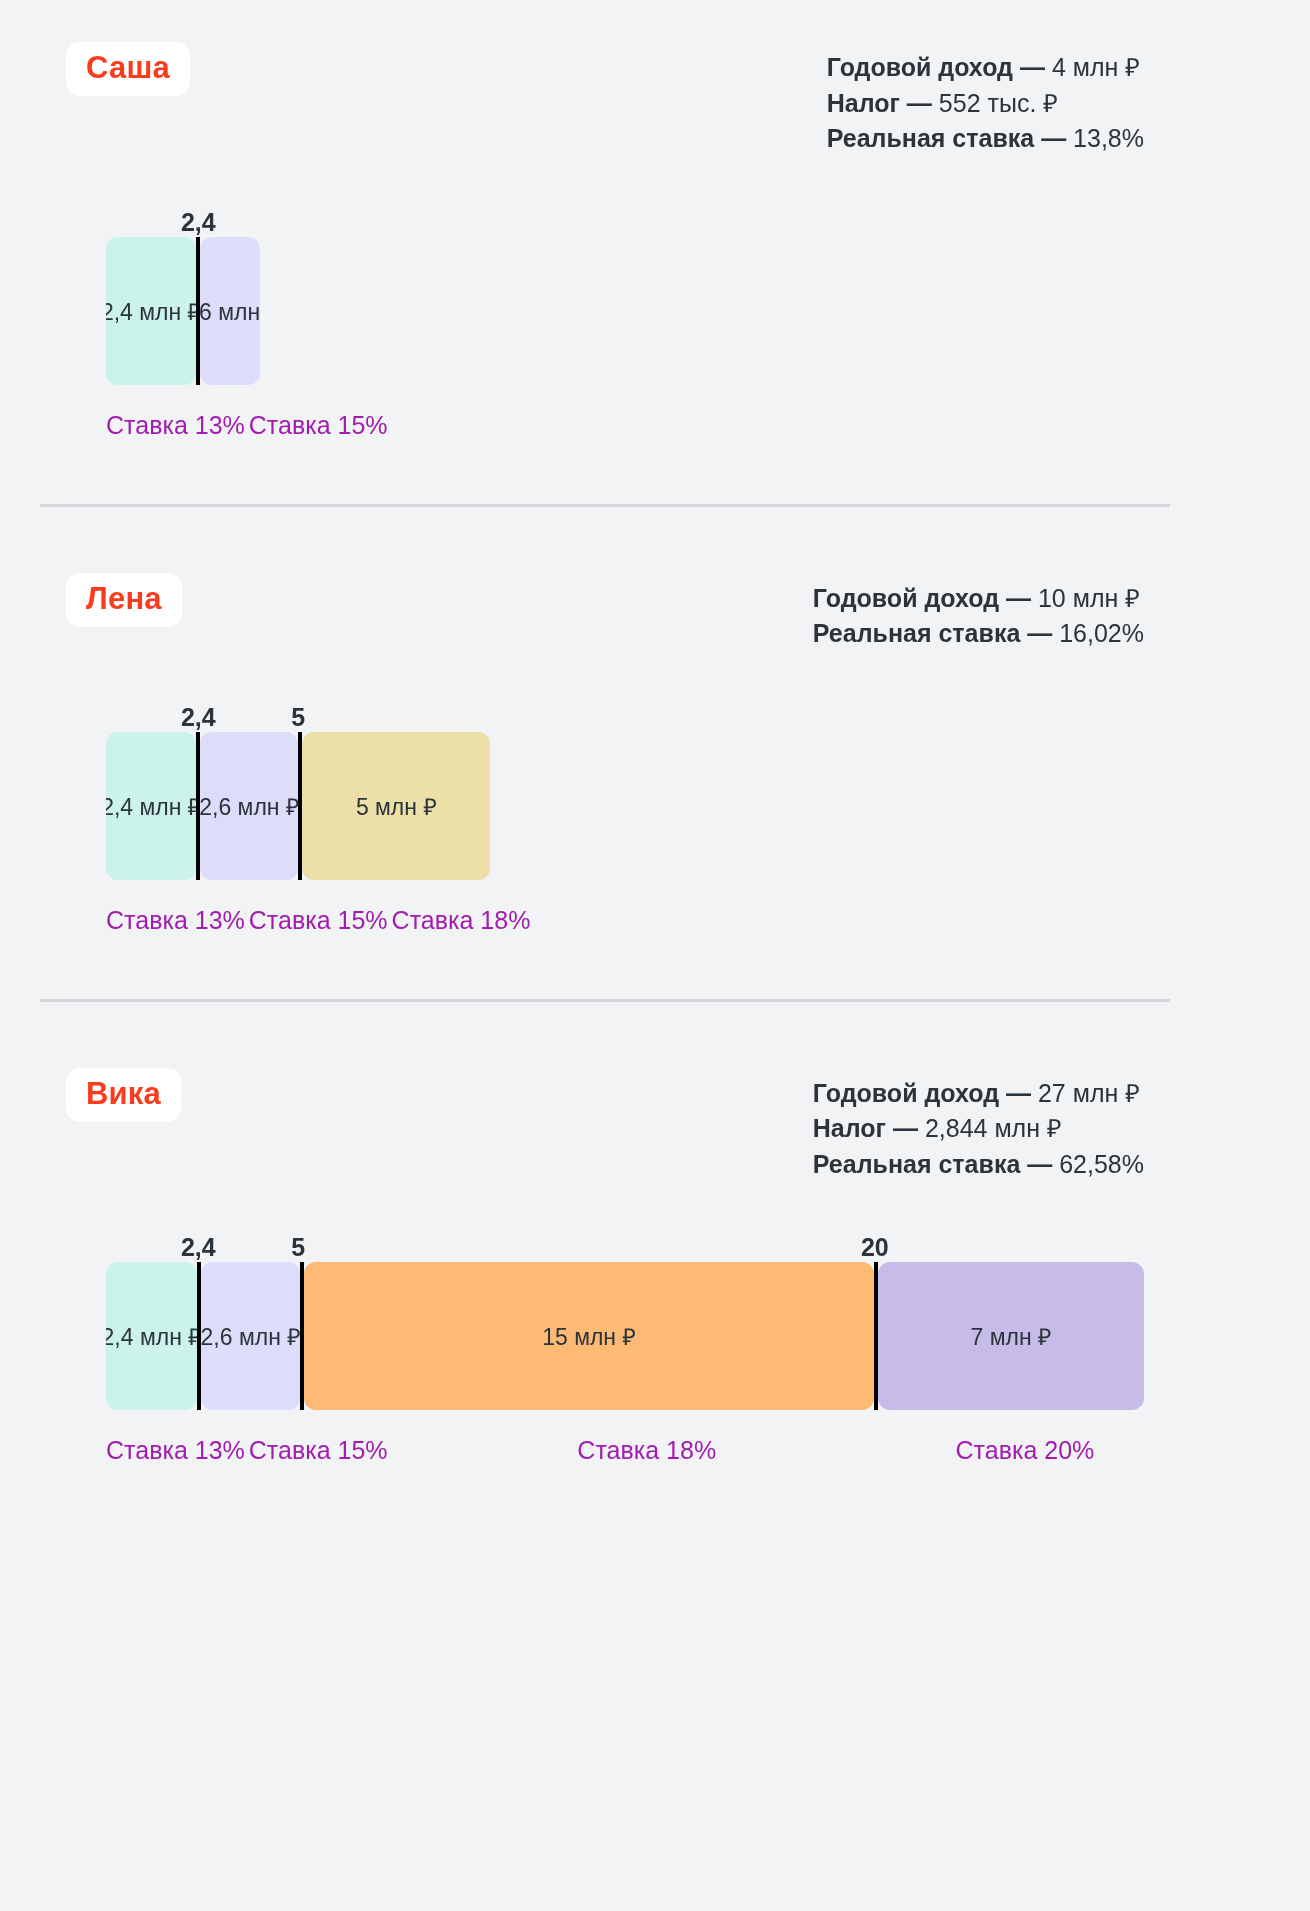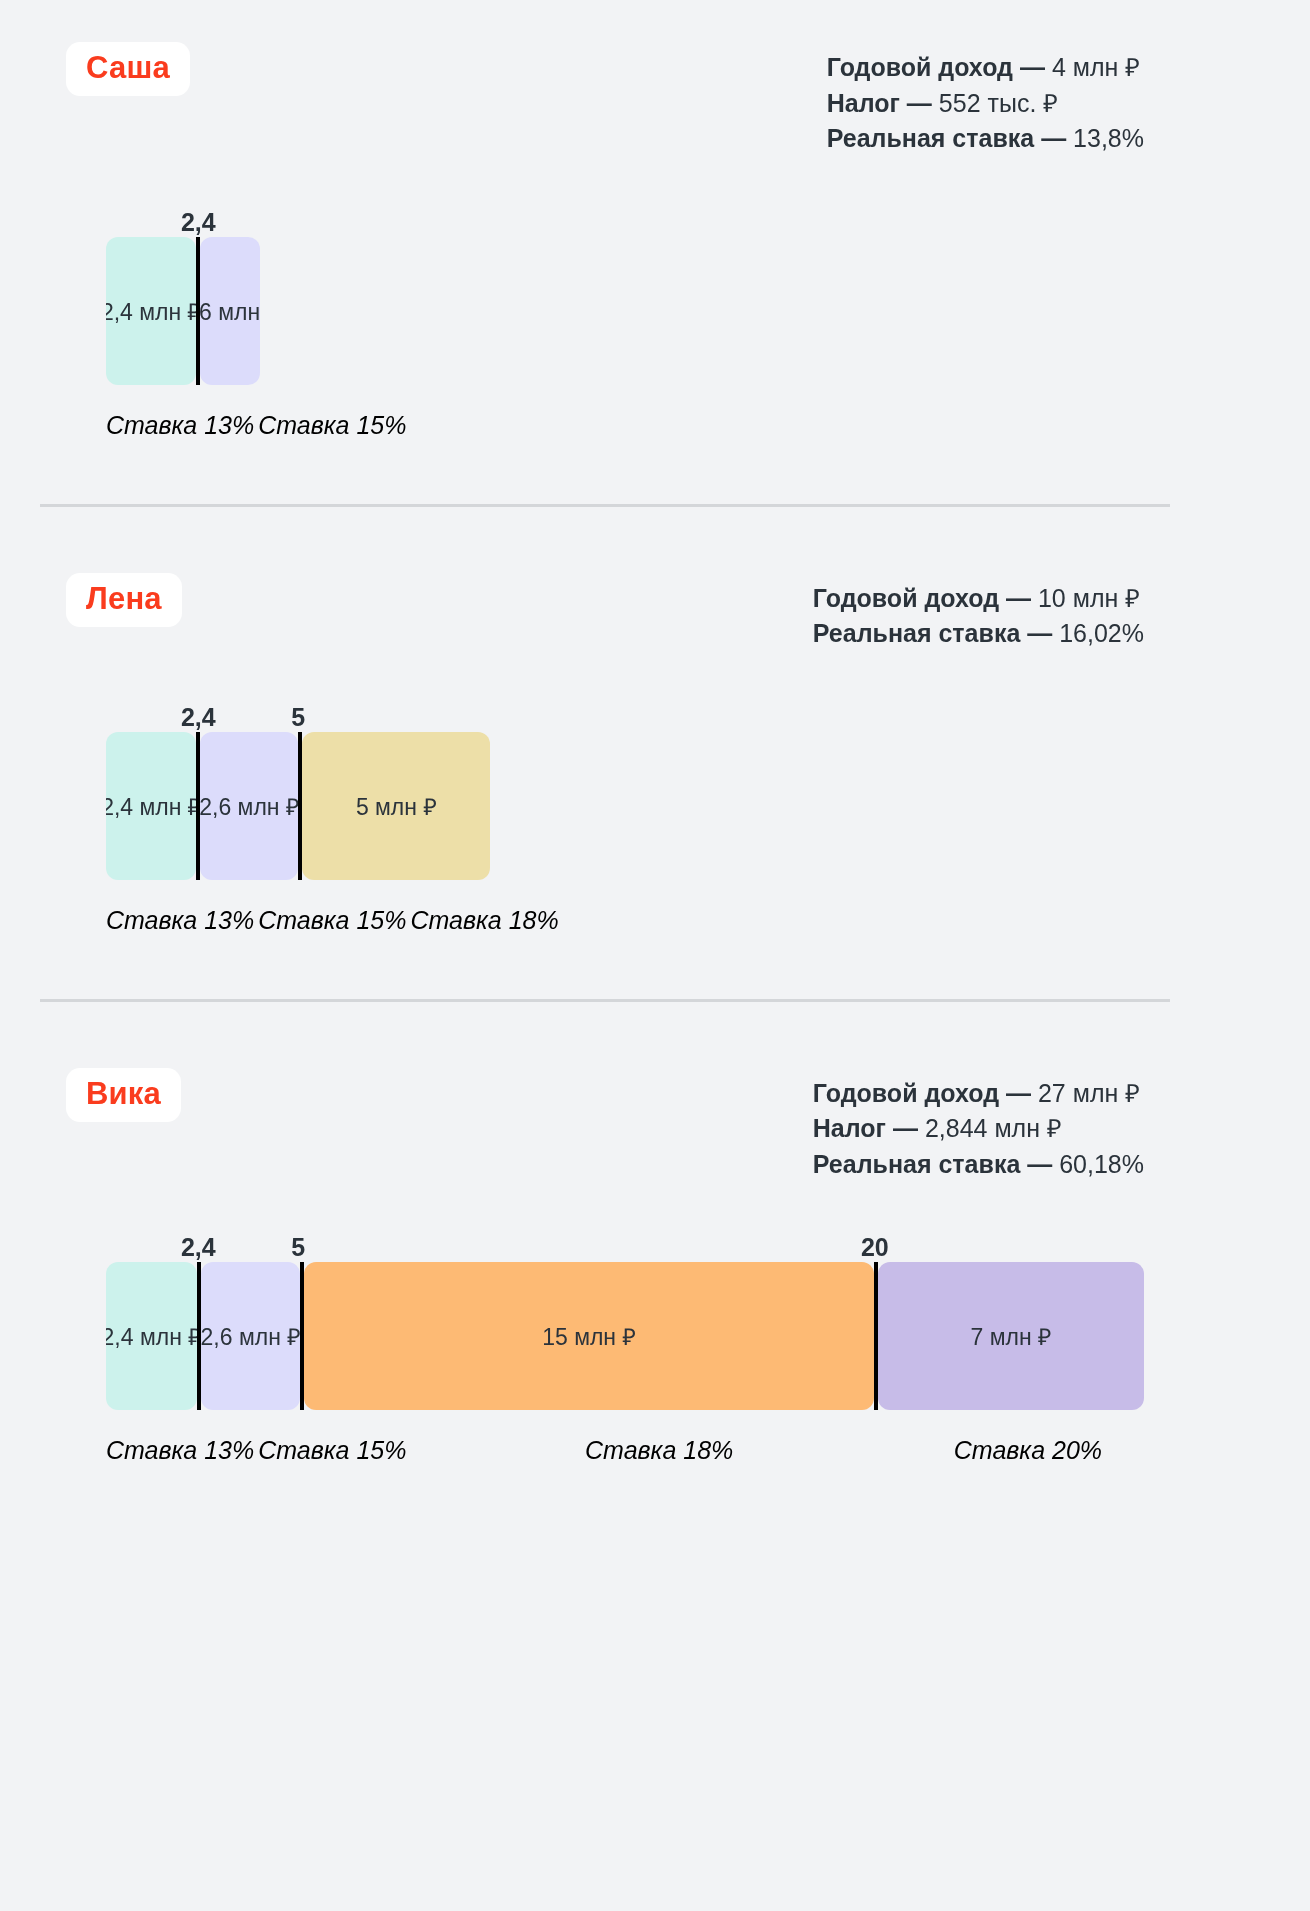--- a/index.html
+++ b/index.html
@@ -78,23 +78,22 @@
     background: #000000;
     flex: 0 0 4px;
   }
   .captions {
     display: flex;
     margin-top: 26px;
   }
   .cap {
     text-align: center;
     font-size: 25px;
-    color: #000000;
-    white-space: nowrap;
-    font-style: italic;
+    color: #a21caf;
+    white-space: nowrap;
   }
   .cap-gap { flex: 0 0 4px; }
 
   .divider-rule {
     height: 3px;
     background: #D4D6D9;
     margin: 0 40px;
   }
 </style>
 </head>
@@ -167,21 +166,21 @@
           </div>
         </div>
       </div>
       <div class="divider-rule" style="margin-top: 64px;"></div>
       <div class="section" style="padding-top: 66px;">
         <div class="sec-head">
           <div class="name-badge">Вика</div>
           <div class="stats">
             <div class="line"><span class="lbl">Годовой доход</span><span class="lbl"> — </span><span class="val">27 млн ₽</span></div>
             <div class="line"><span class="lbl">Налог</span><span class="lbl"> — </span><span class="val">2,844 млн ₽</span></div>
-            <div class="line"><span class="lbl">Реальная ставка</span><span class="lbl"> — </span><span class="val">60,18%</span></div>
+            <div class="line"><span class="lbl">Реальная ставка</span><span class="lbl"> — </span><span class="val">62,58%</span></div>
           </div>
         </div>
         <div class="chart" style="margin-top: 46px;">
           <div class="ticks">
             <div class="tick" style="left: 8.88889%;">2,4</div>
             <div class="tick" style="left: 18.5185%;">5</div>
             <div class="tick" style="left: 74.0741%;">20</div>
           </div>
           <div class="bar" style="width: 100%;">
             <div class="seg" style="background: rgb(204, 242, 236); flex: 2.4 1 0px;">

